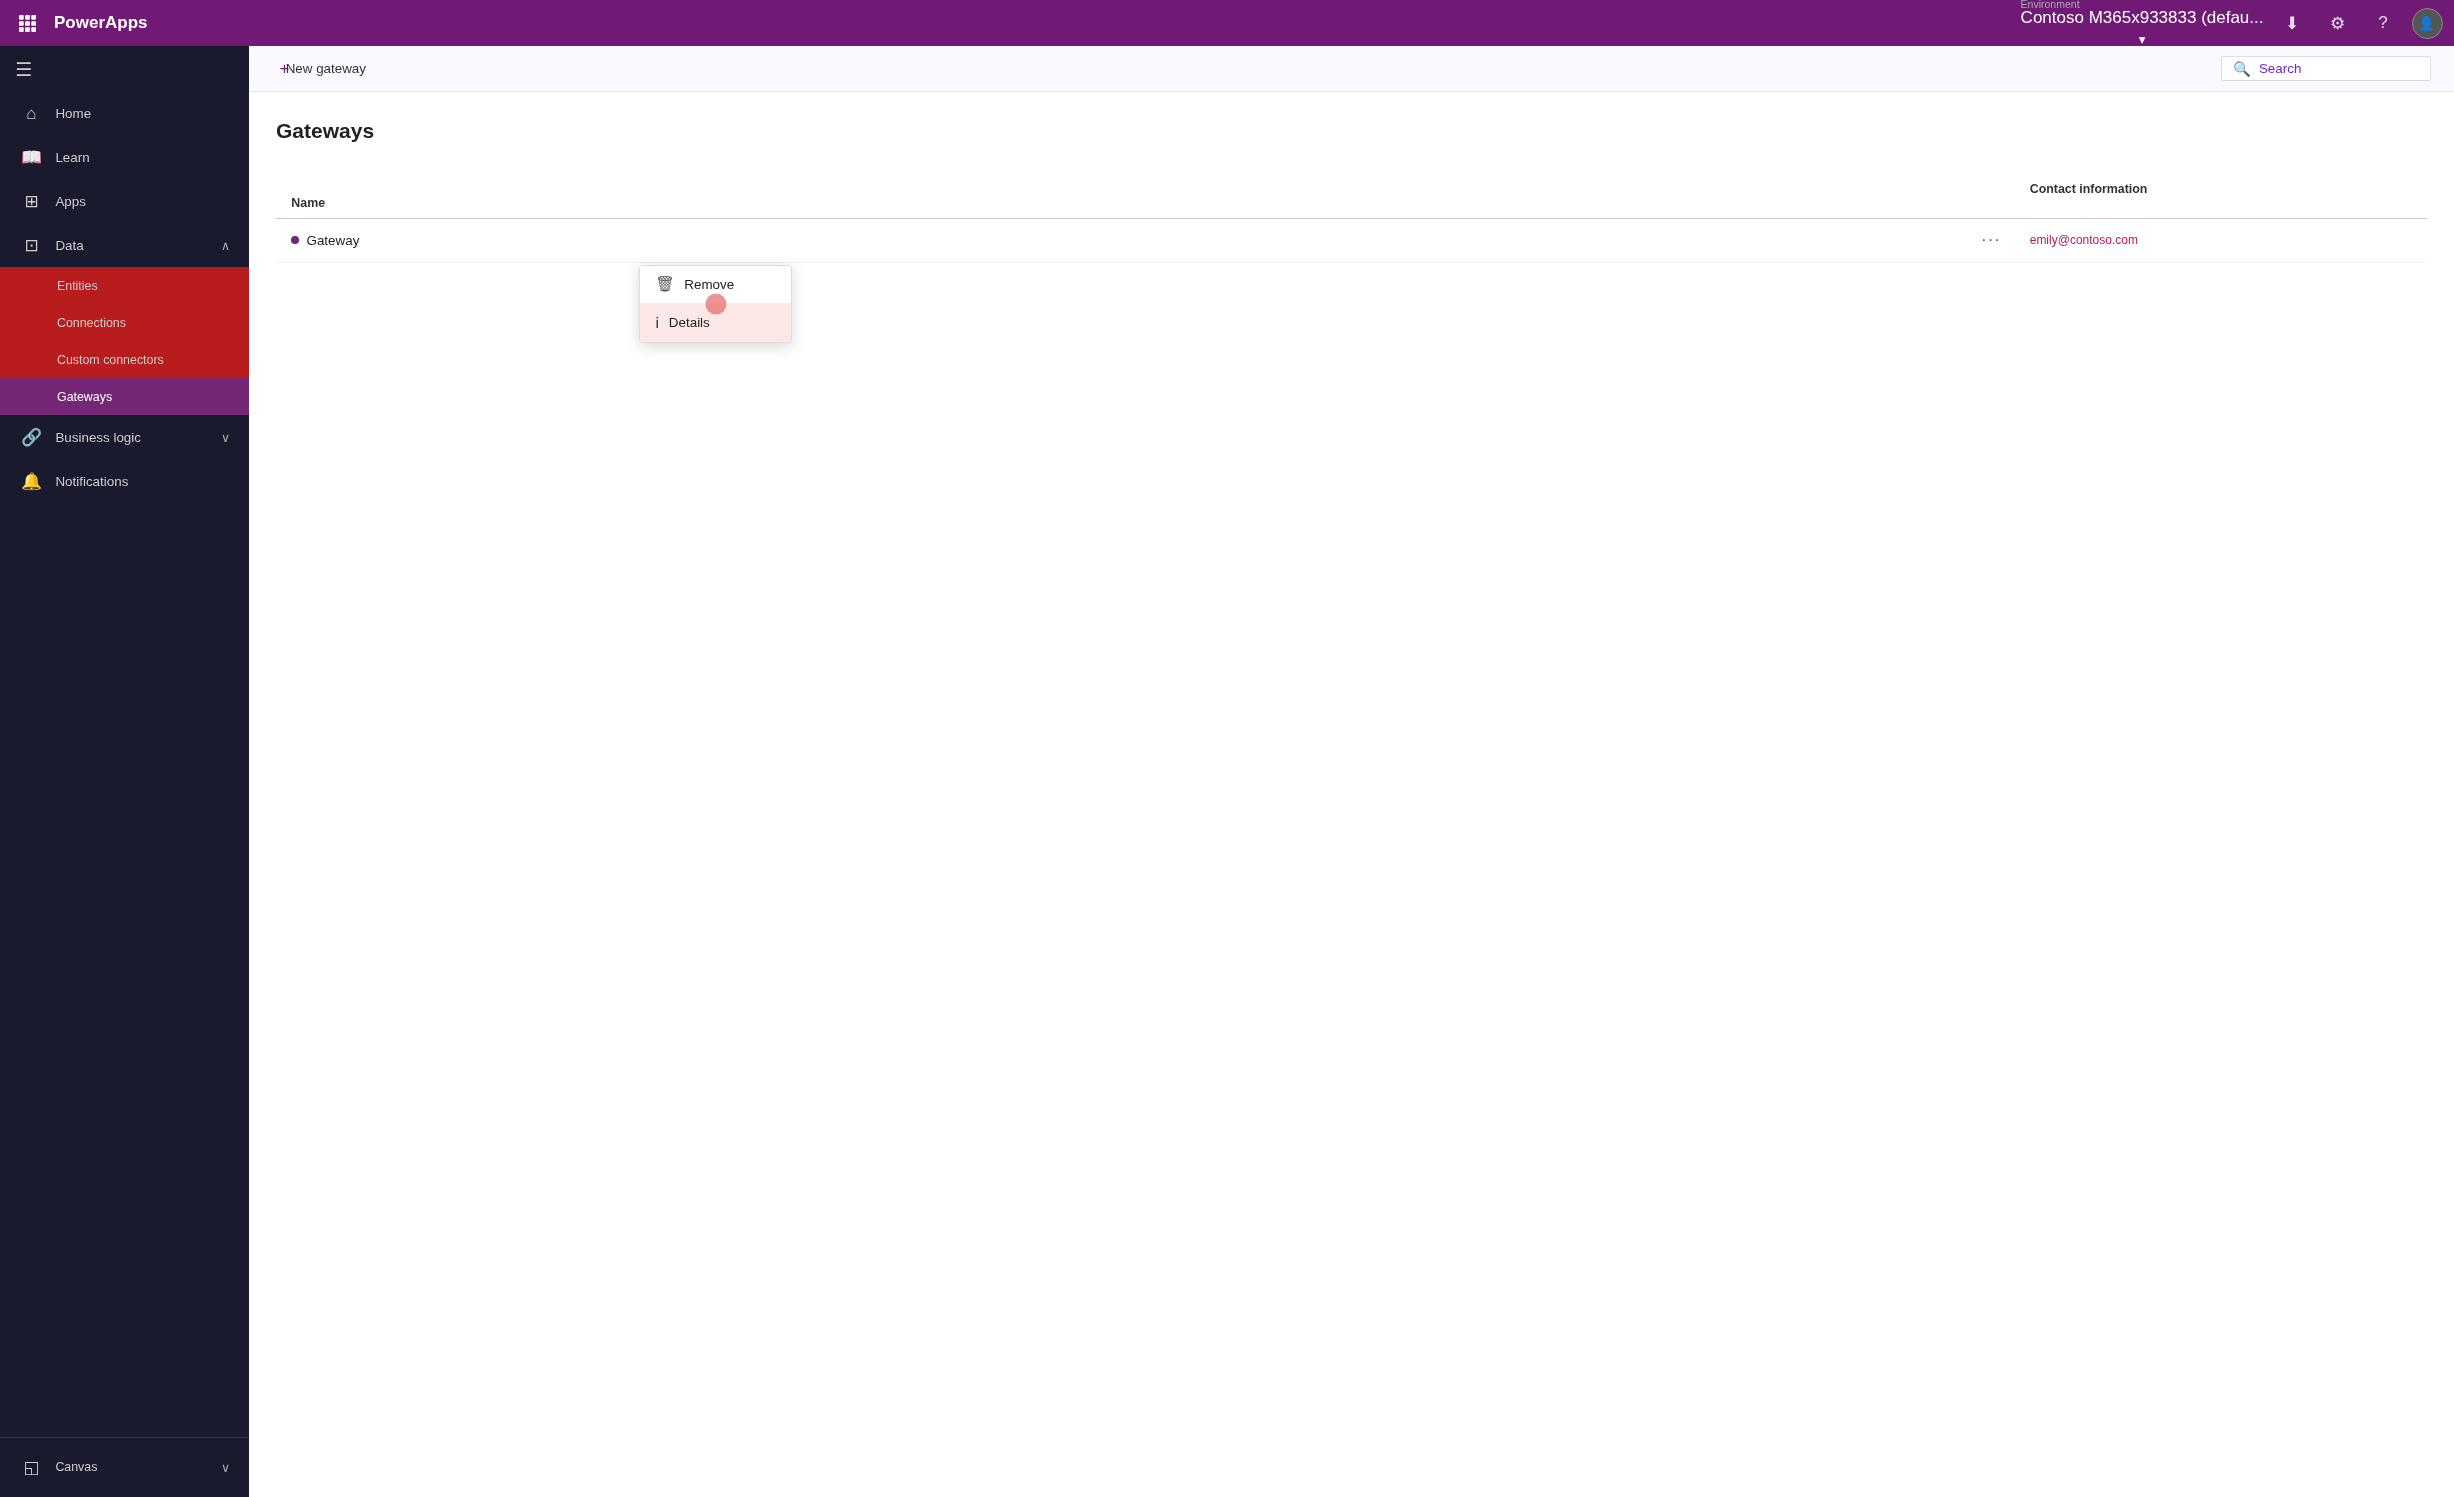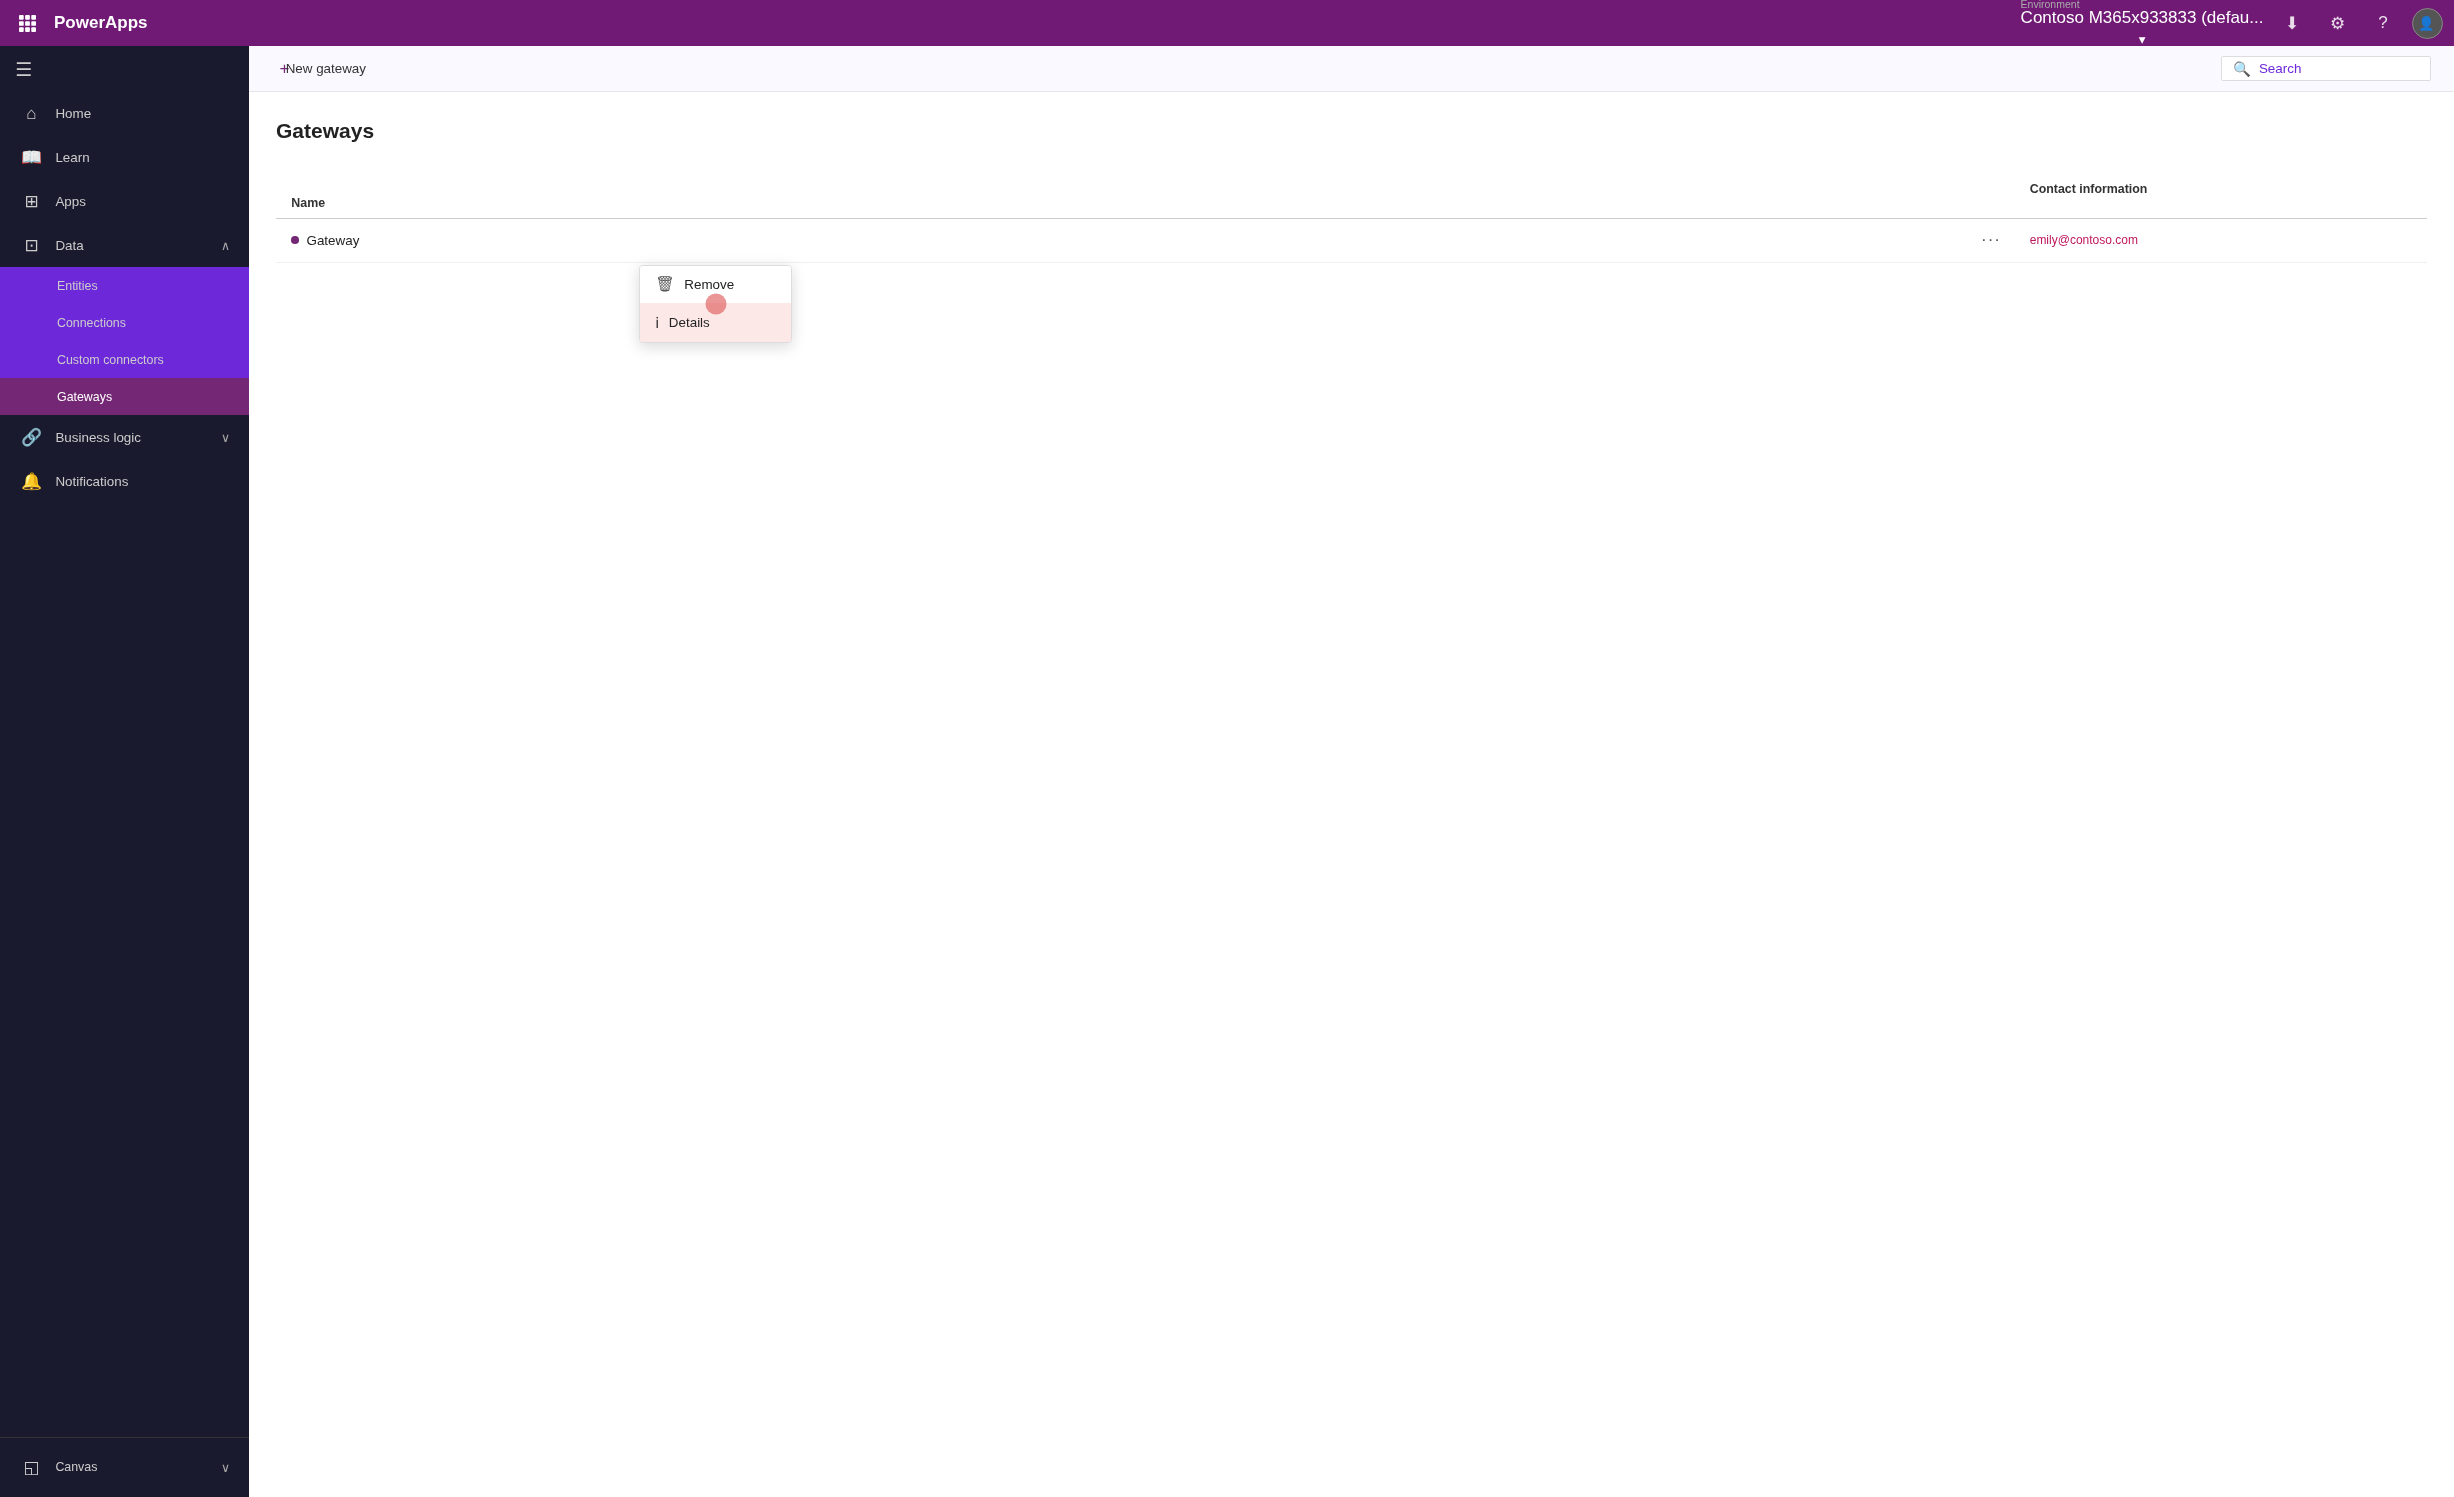--- a/index.html
+++ b/index.html
@@ -112,21 +112,21 @@
       text-align: center;
       flex-shrink: 0;
       color: #ccc;
     }
     .sidebar-item .chevron {
       margin-left: auto;
       font-size: 12.4px;
       color: #aaa;
     }
     .sidebar-sub {
-      background: #6d28d9;
+      background: #b91c1c;
     }
     .sidebar-sub .sidebar-item {
       padding-left: 55px;
       font-size: 12.4px;
       border-left: 2.9px solid transparent;
     }
     .sidebar-sub .sidebar-item.active {
       background: #742774;
       color: #fff;
       border-left: 2.9px solid #742774;

